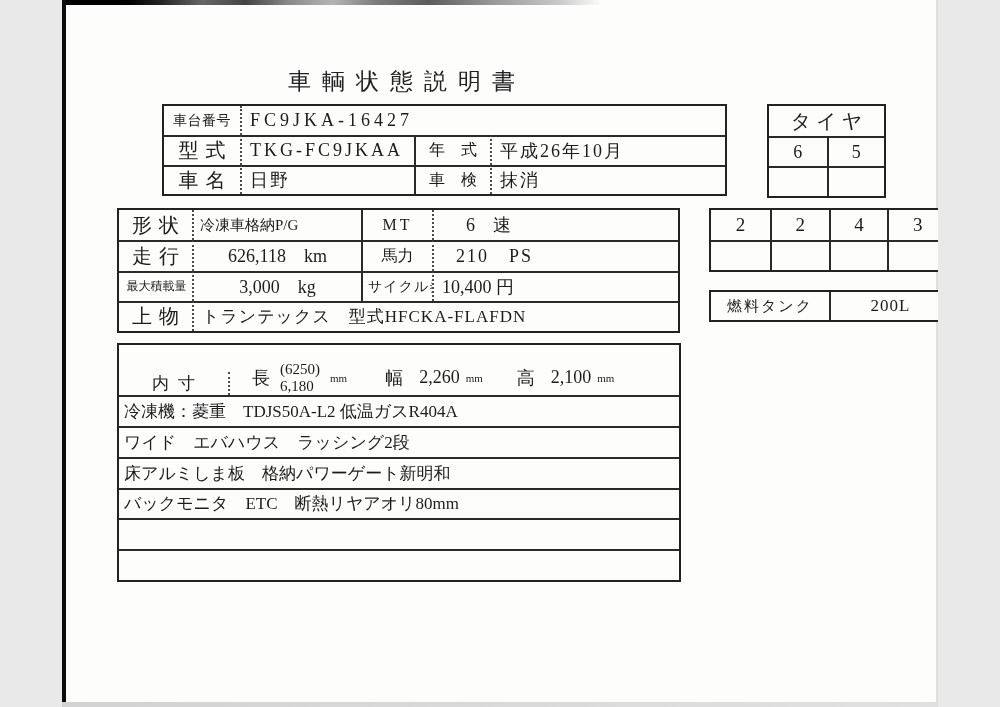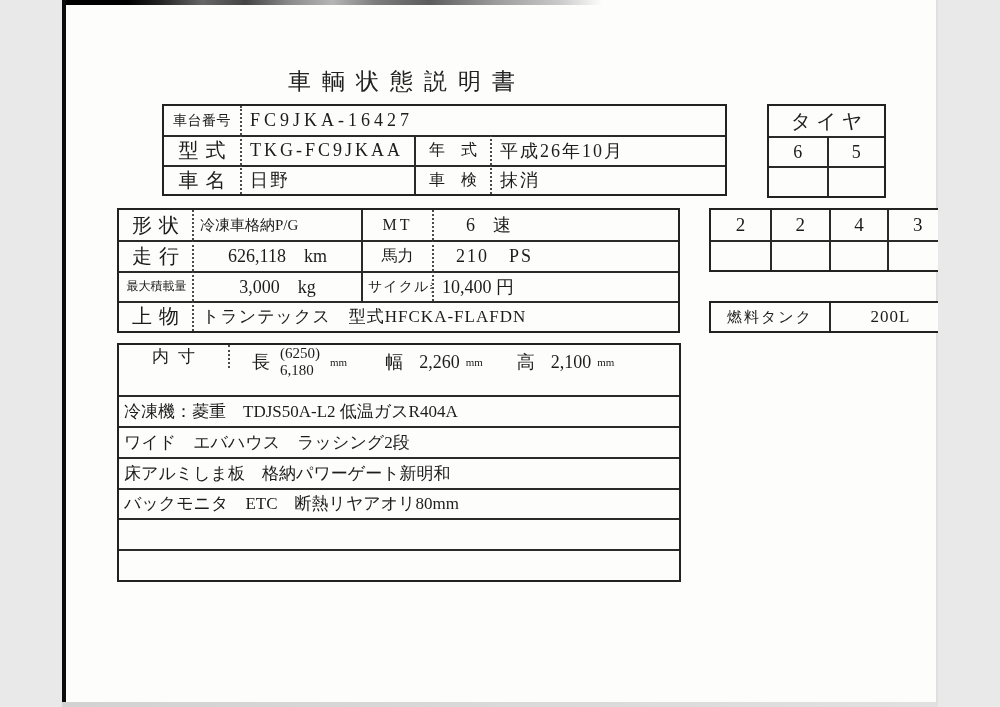--- a/index.html
+++ b/index.html
@@ -42,21 +42,21 @@
   .spaced3{letter-spacing:3px;}
   .spaced2{letter-spacing:2px;}
 
   
   #t2{left:55px;top:208px;width:563px;height:125px;}
   #t2 .grid{grid-template-columns:73px 169px 71px 1fr;grid-template-rows:repeat(4,1fr);}
 
   
   #t3{left:55px;top:343px;width:564px;height:239px;}
   #t3 .grid{grid-template-columns:1fr;grid-template-rows:50px repeat(6,1fr);}
-  .dim-row{display:flex;align-items:flex-start;}
+  .dim-row{display:flex;align-items:flex-end;}
   .dim-lbl{width:111px;display:flex;align-items:center;justify-content:center;
     font-size:17px;letter-spacing:9px;padding-left:9px;box-sizing:border-box;
     border-right:2px dotted #4a4a4a;}
   .dim-content{flex:1;display:flex;align-items:center;font-size:18px;padding-left:22px;}
   .frac{display:flex;flex-direction:column;align-items:flex-start;justify-content:center;
     font-size:15px;line-height:1.15;margin:0 4px 0 10px;}
   .unit{font-size:11px;margin:0 0 0 6px;align-self:center;}
   .dim-gap-w{margin-left:38px;}
   .dim-gap-h{margin-left:34px;}
   .dim-num{margin-left:16px;}
@@ -67,21 +67,21 @@
   #tires .grid{grid-template-columns:1fr 1fr;grid-template-rows:repeat(3,1fr);}
   .tire-head{grid-column:1/3;justify-content:center;font-size:20px;letter-spacing:5px;padding-left:5px;}
   .num{justify-content:center;font-size:18px;}
 
   
   #axles{left:647px;top:208px;width:239px;height:64px;}
   #axles .grid{grid-template-columns:repeat(4,1fr);grid-template-rows:1fr 1fr;}
   #axles .num{font-size:19px;}
 
   
-  #fuel{left:647px;top:301px;width:243px;height:32px;display:flex;}
+  #fuel{left:647px;top:290px;width:243px;height:32px;display:flex;}
   .fuel-lbl{width:120px;display:flex;align-items:center;justify-content:center;
     font-size:15px;letter-spacing:2px;border-right:2px solid #2a2a2a;box-sizing:border-box;}
   .fuel-val{flex:1;display:flex;align-items:center;justify-content:center;font-size:17px;letter-spacing:1px;}
 </style>
 </head>
 <body>
 
 <div class="page">
 
   <div class="art-top"></div>

